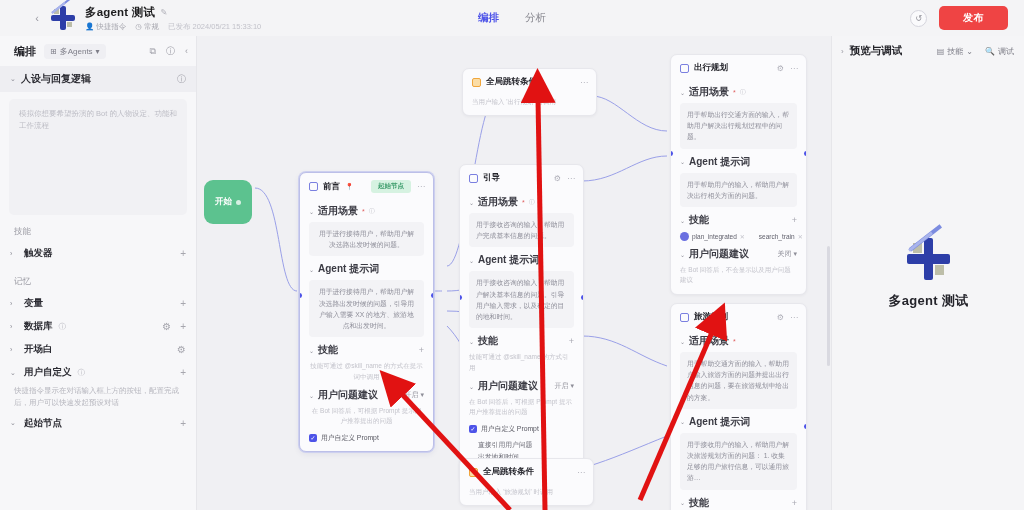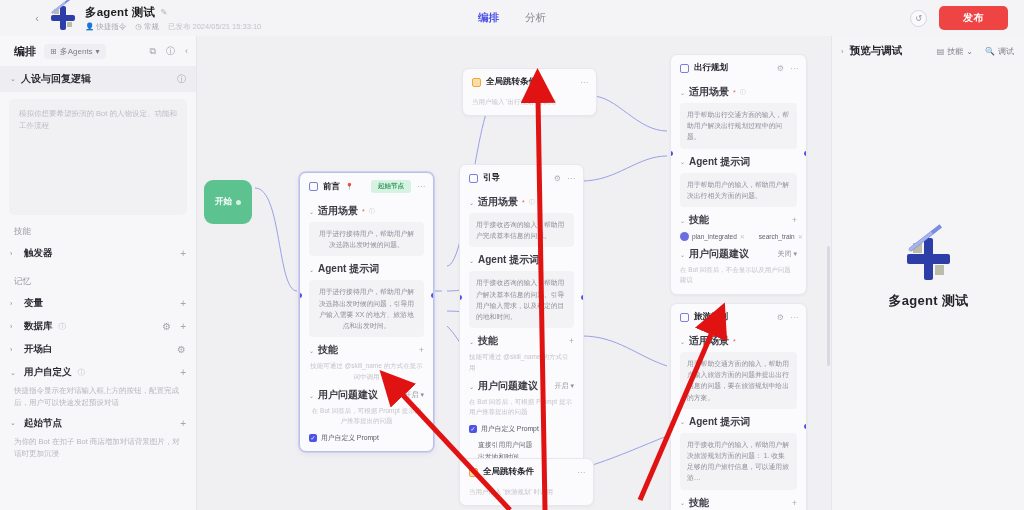--- a/index.html
+++ b/index.html
@@ -258,21 +258,20 @@
         </span>
     </div>
     <div class="sb-desc">快捷指令显示在对话输入框上方的按钮，配置完成后，用户可以快速发起预设对话</div>
     <div class="sb-row">
       <span class="chev">⌄</span>
       <span class="lbl">起始节点</span>
       <span class="acts">
           <span>+</span>
         </span>
     </div>
-    <div class="sb-desc">为你的 Bot 在扣子 Bot 商店增加对话背景图片，对话时更加沉浸</div>
   </div>
 
   <div class="canvas">
 
     <svg class="edges">
       <g fill="none" stroke="#9aa0e8" stroke-width="1">
         <path d="M58 152 C 85 152, 80 255, 100 255"></path>
         <path d="M103 255 C 130 255, 230 255, 245 255"></path>
         <path d="M250 230 C 270 230, 280 60, 300 60"></path>
         <path d="M250 255 C 300 255, 330 220, 385 145"></path>

